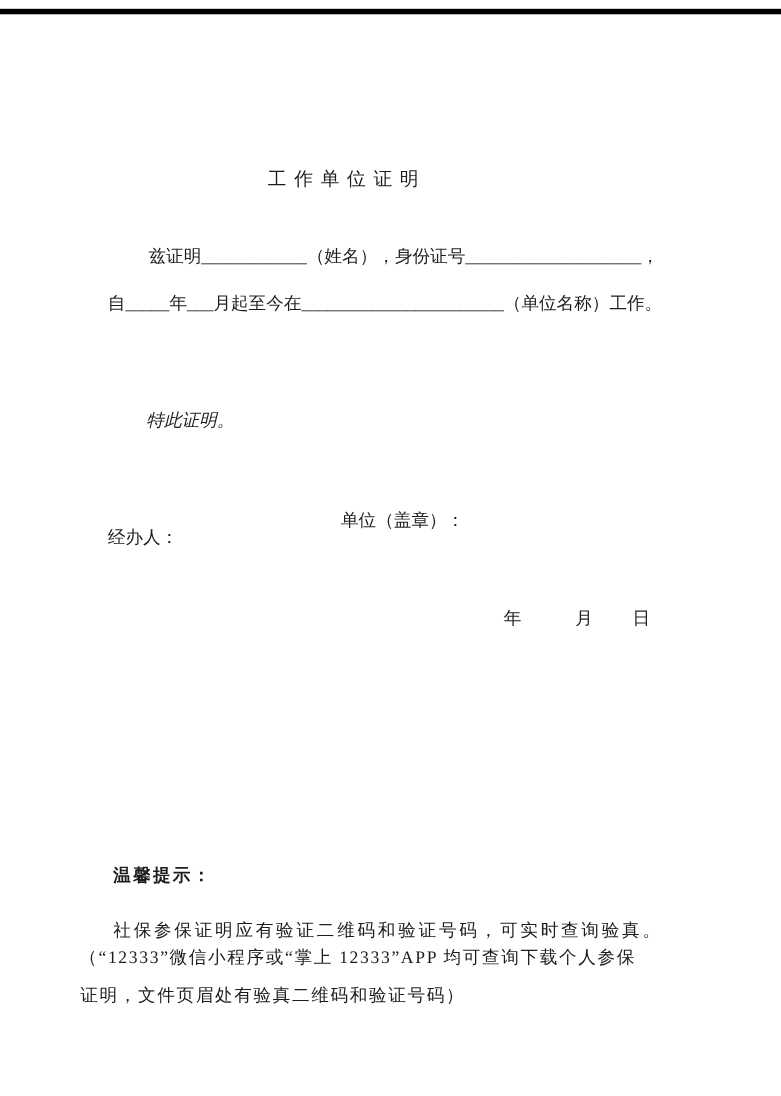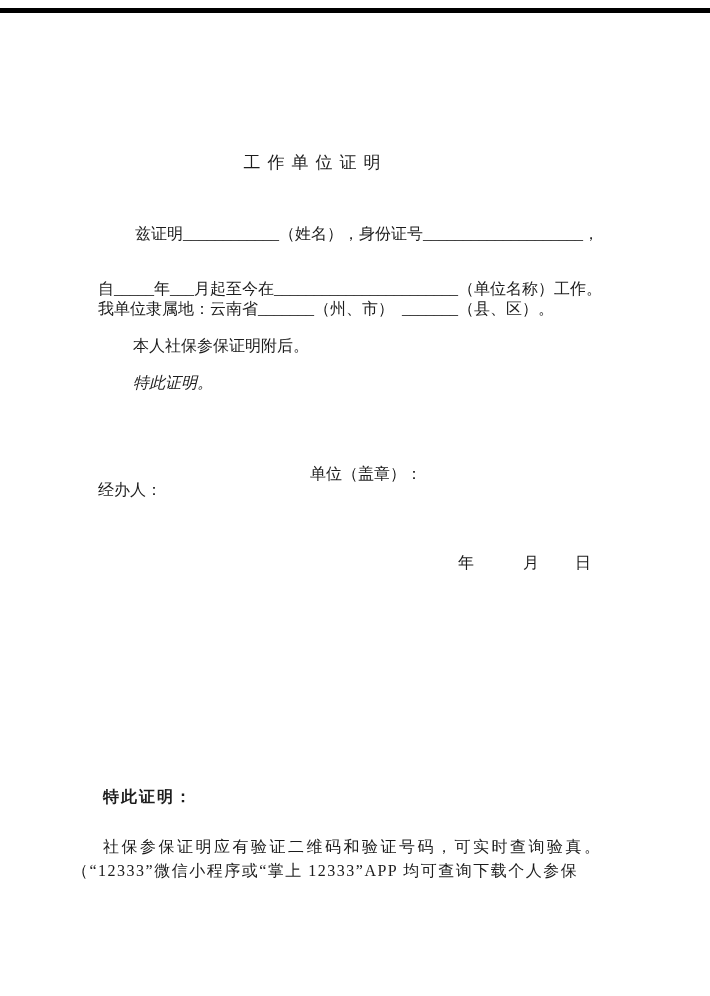--- a/index.html
+++ b/index.html
@@ -37,21 +37,21 @@
     text-indent: 7px;
     white-space: pre;
   }
   .ln {
     position: absolute;
     font-size: 16px;
     line-height: 18px;
     white-space: pre;
   }
   .line1 { top: 225px; left: 135px; text-align: center; }
-  .line2 { top: 280px; left: 98px;  }
+  .line2 { top: 268px; left: 98px;  }
   .line3 { top: 300px; left: 98px;  }
   .line4 { top: 337px; left: 133px; }
   .line5 { top: 374px; left: 133px; font-style: italic; }
 
   .sig-handler { top: 465px; left: 98px; margin-top: 16px;  }
   .sig-unit    { top: 465px; left: 310px; }
 
   .date-year  { top: 554px; left: 458px; }
   .date-month { top: 554px; left: 523px; }
   .date-day   { top: 554px; left: 575px; }
@@ -68,27 +68,26 @@
 </head>
 <body>
 
 <div class="page">
   <div class="top-bar"></div>
 
   <h1 class="title">工作单位证明</h1>
 
   <div class="ln line1">兹证明____________（姓名），身份证号____________________，</div>
   <div class="ln line2">自_____年___月起至今在_______________________（单位名称）工作。</div>
-  <div class="ln line3">我单位隶属地：云南省_______（州、市）  _______（县、区）。</div>
-  <div class="ln line4">本人社保参保证明附后。</div>
   <div class="ln line5">特此证明。</div>
 
   <div class="ln sig-handler">经办人：</div>
   <div class="ln sig-unit">单位（盖章）：</div>
 
   <div class="ln date-year">年</div>
   <div class="ln date-month">月</div>
   <div class="ln date-day">日</div>
 
-  <div class="ln notice-heading">特此证明：</div>
+  <div class="ln notice-heading">温馨提示：</div>
   <div class="ln notice-line1">社保参保证明应有验证二维码和验证号码，可实时查询验真。</div>
   <div class="ln notice-line2">（“12333”微信小程序或“掌上 12333”APP 均可查询下载个人参保</div>
+  <div class="ln notice-line3">证明，文件页眉处有验真二维码和验证号码）</div>
 </div>
 
 </body></html>

